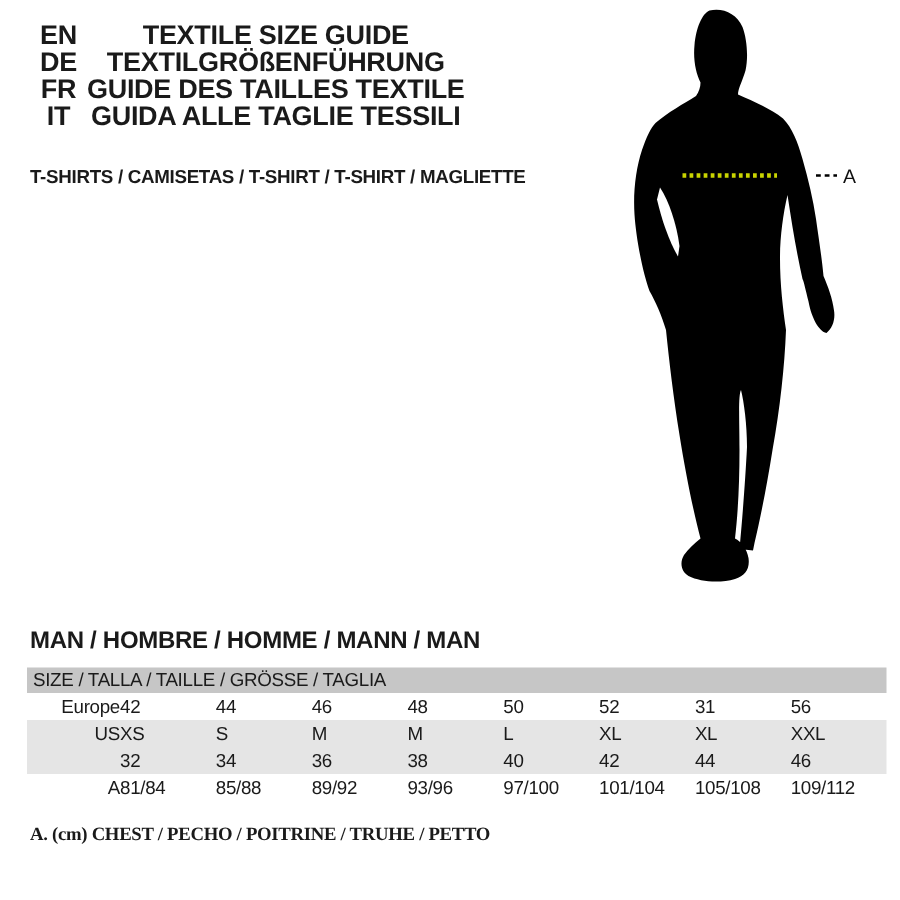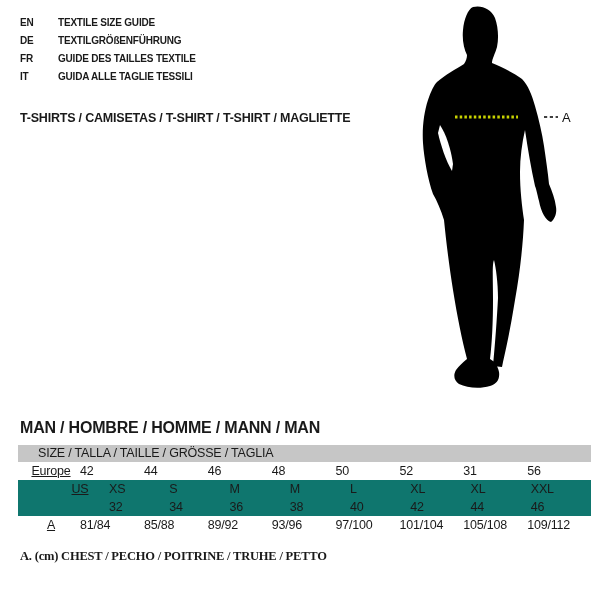--- a/index.html
+++ b/index.html
@@ -5,36 +5,36 @@
   html,body{margin:0;padding:0;}
   body{
     width:600px;height:600px;position:relative;background:#ffffff;
     font-family:"Liberation Sans","DejaVu Sans",sans-serif;
     color:#1a1a1a;overflow:hidden;
     -webkit-font-smoothing:antialiased;
   }
   .txt{letter-spacing:-0.2px;}
   
   .lang-block{position:absolute;left:20px;top:14px;}
-  .lang-row{display:grid;grid-template-columns:38px auto;line-height:18px;font-size:10px;font-weight:700;}
+  .lang-row{display:grid;grid-template-columns:38px auto;line-height:18px;font-size:18px;font-weight:700;text-align:center;}
   .lang-row .code{font-weight:700;}
   
   .product-block{position:absolute;left:20px;top:109px;font-size:12.5px;font-weight:700;line-height:18px;}
   
   .figure-wrap{position:absolute;left:410px;top:0;width:190px;height:410px;}
   
   .section-title{position:absolute;left:20px;top:419px;font-size:16px;font-weight:700;}
   
   .size-table{position:absolute;left:18px;top:445px;width:573px;font-size:12.5px;}
-  .t-header{height:17px;line-height:17px;padding-left:20px;background:#c6c6c6;font-weight:400;}
+  .t-header{height:17px;line-height:17px;padding-left:4px;background:#c6c6c6;font-weight:400;}
   .t-row{display:grid;grid-template-columns:62px repeat(8,1fr);height:18px;line-height:18px;}
-  .t-row .lbl{padding-left:4px;text-align:center;text-decoration:underline;}
+  .t-row .lbl{padding-left:4px;text-align:right;}
   .t-row .val{text-align:left;}
   .band-white{background:#ffffff;}
-  .band-gray{background:#0f766e;padding-left:29px;}
+  .band-gray{background:#e5e5e5;}
   
   .footnote{position:absolute;left:20px;top:549px;font-size:12.5px;font-weight:700;font-family:Liberation Serif, serif;}
 </style>
 </head>
 <body>
 
 <div class="lang-block txt">
   <div class="lang-row">
     <span class="code">EN</span>
     <span>TEXTILE SIZE GUIDE</span>

